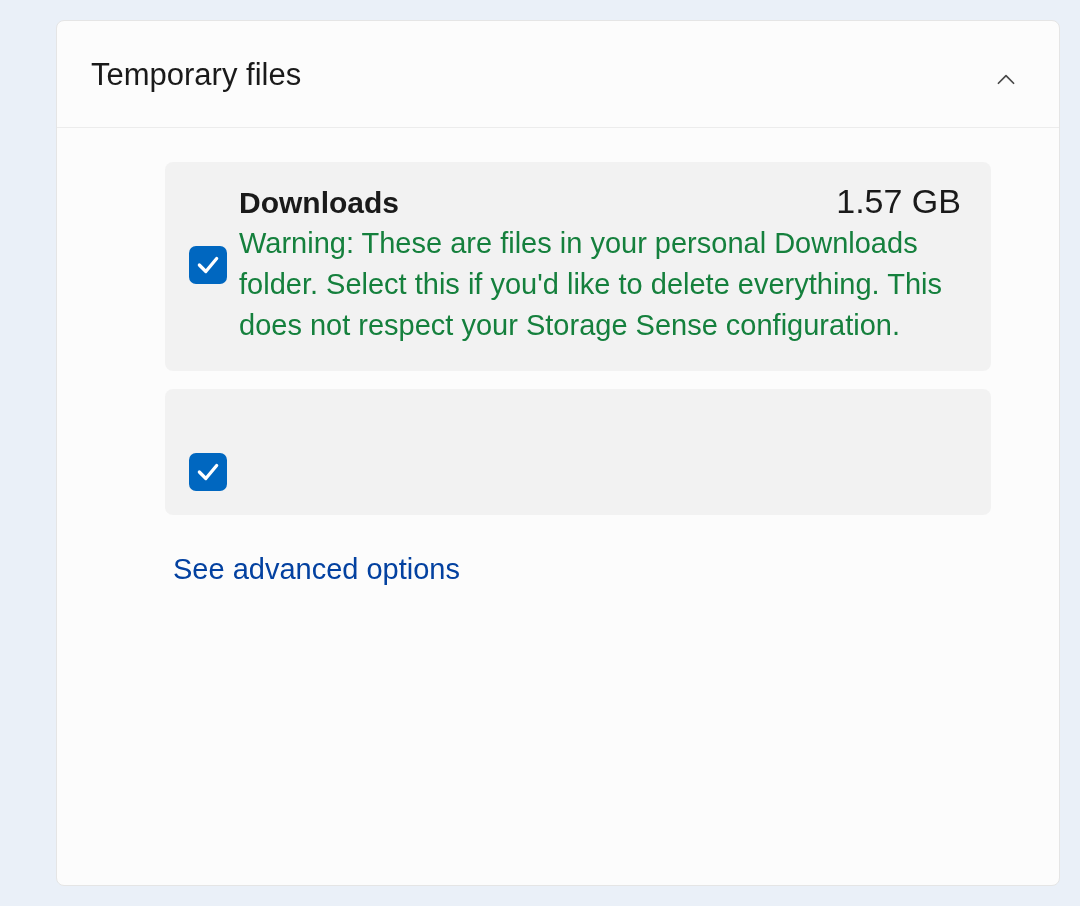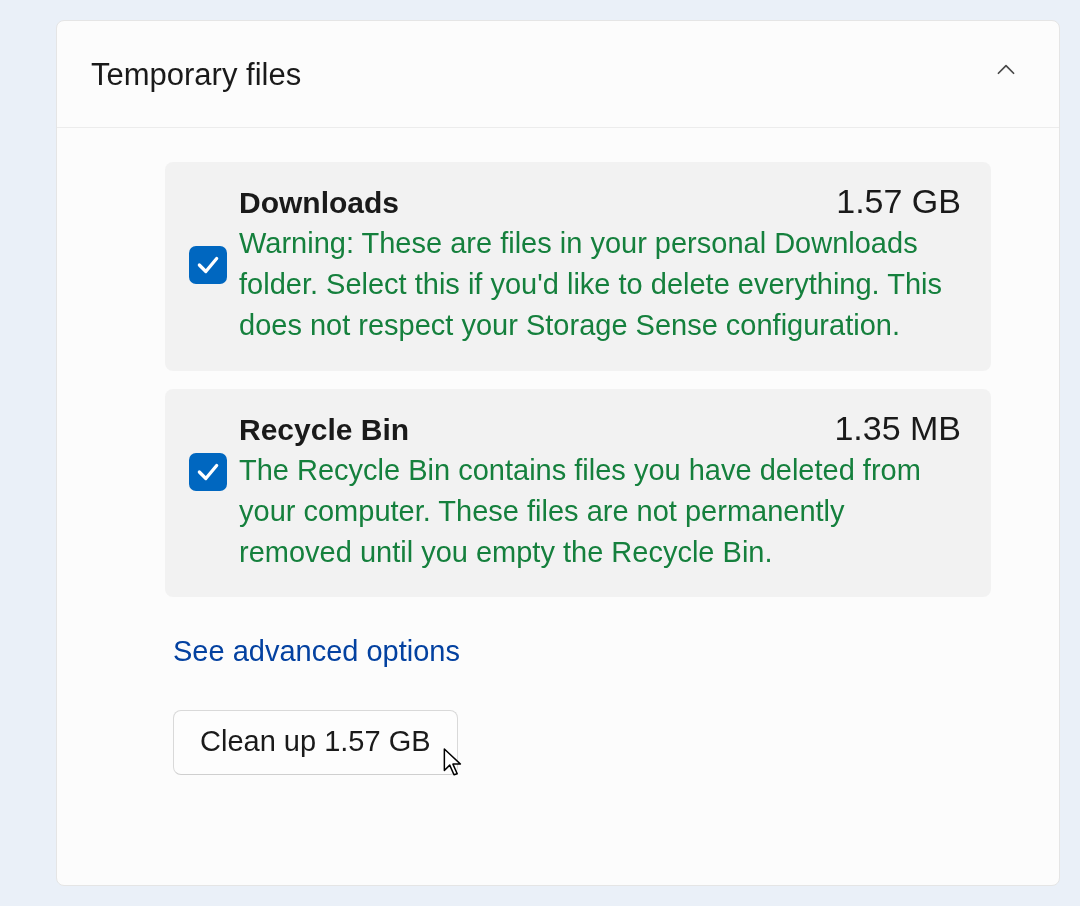--- a/index.html
+++ b/index.html
@@ -14,21 +14,21 @@
     .panel {
       background: #fcfcfc;
       border: 1px solid #e5e5e5;
       border-radius: 8px;
       width: 100%;
       height: 100%;
       overflow: hidden;
     }
     .panel-header {
       display: flex;
-      align-items: flex-start;
+      align-items: flex-end;
       justify-content: space-between;
       padding: 36px 40px 34px 34px;
       border-bottom: 1px solid #ececec;
       cursor: pointer;
     }
     .panel-title {
       font-size: 31px;
       font-weight: 400;
       color: #1a1a1a;
     }
@@ -183,34 +183,21 @@
     </div>
 
     <div class="item-card">
       <div class="checkbox-wrap">
         <div class="checkbox" role="checkbox" aria-checked="true">
           <svg viewBox="0 0 24 24">
             <polyline points="4 12 10 18 20 6"></polyline>
           </svg>
         </div>
       </div>
-      <div class="item-content">
-        <div class="item-topline">
-          <div class="item-title">Recycle Bin</div>
-          <div class="item-size">1.35 MB</div>
-        </div>
-        <div class="item-desc">The Recycle Bin contains files you have deleted from your computer. These files are not permanently removed until you empty the Recycle Bin.</div>
-      </div>
     </div>
 
     <div class="note-block">
       <a class="advanced-link">See advanced options</a>
     </div>
 
-    <div class="cleanup-btn-wrap">
-      <button class="cleanup-btn">Clean up 1.57 GB</button>
-      <svg class="cursor" viewBox="0 0 20 28">
-        <path d="M1 1 L1 21 L6 16 L10 25 L13 24 L9 15 L16 15 Z" fill="#ffffff" stroke="#000000" stroke-width="1.4" stroke-linejoin="round"></path>
-      </svg>
-    </div>
 
   </div>
 </div>
 
 </body></html>

